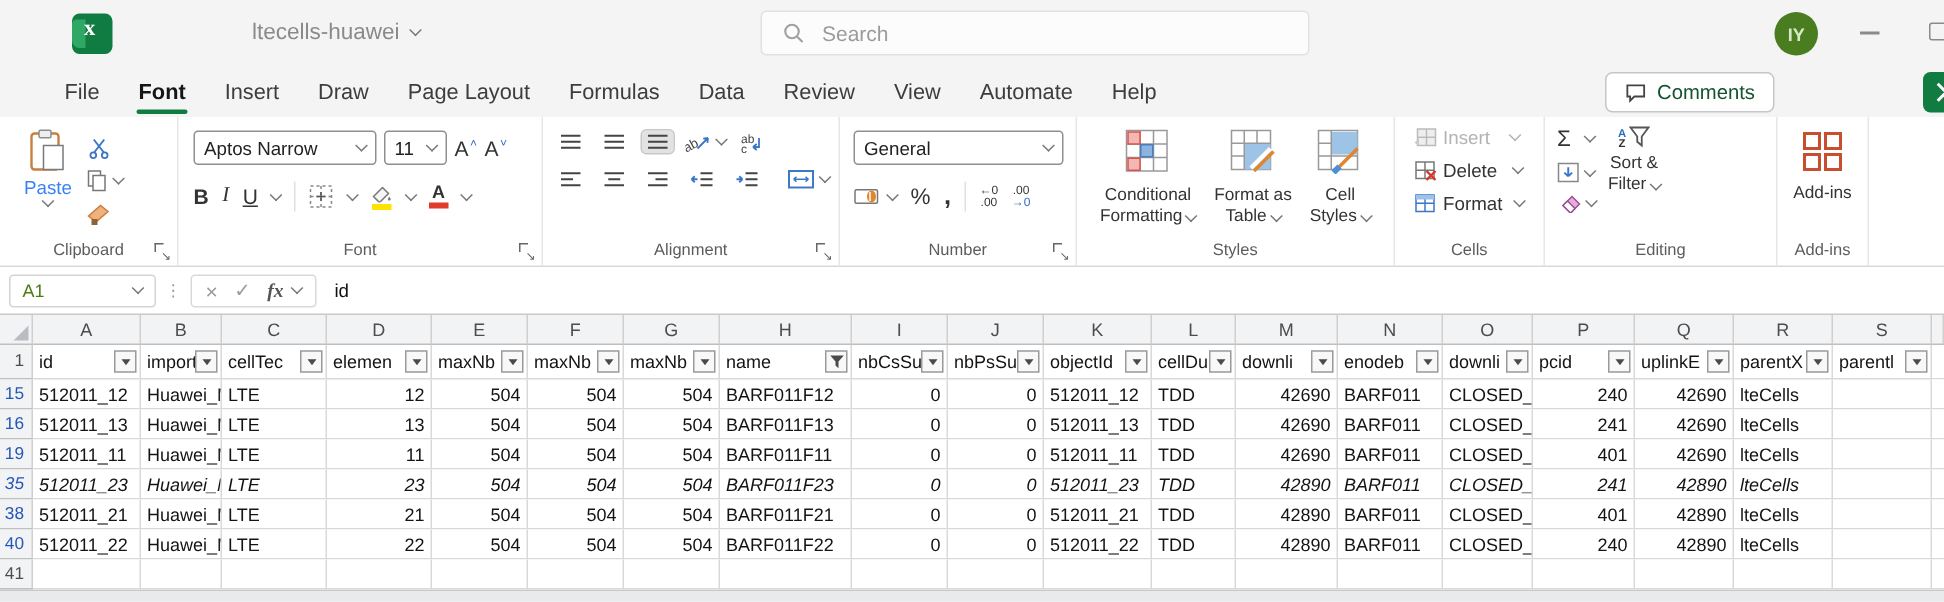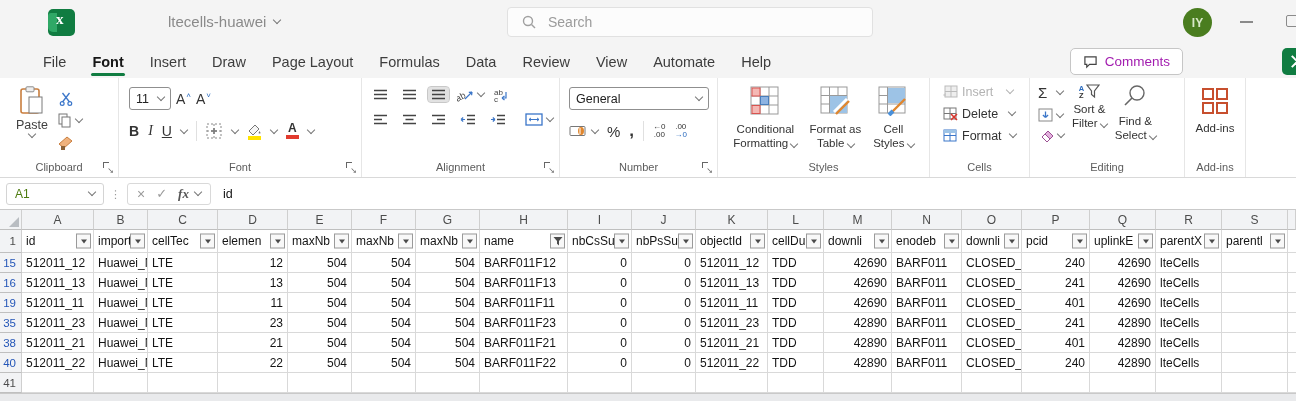--- a/index.html
+++ b/index.html
@@ -16,36 +16,36 @@
   .searchbox{position:absolute;left:507px;top:7px;width:366px;height:30px;background:#fcfcfc;border:1px solid #e1e1e1;border-radius:4px;display:flex;align-items:center;padding-left:14px;gap:12px;color:#9b9b9b;font-size:14px}
   .avatar{position:absolute;left:1183px;top:8px;width:29px;height:29px;border-radius:50%;background:#4a7d1f;color:#d8e8c8;font-size:12px;font-weight:bold;display:flex;align-items:center;justify-content:center}
   .win-min{position:absolute;left:1240px;top:21px;width:13px;height:2px;background:#8a8a8a}
   .win-max{position:absolute;left:1286px;top:15px;width:12px;height:12px;border:1.4px solid #8a8a8a;border-radius:2px}
   
   .menubar{height:33px;background:#f4f4f4;display:flex;align-items:center;position:relative}
   #tabs{display:flex;align-items:flex-end;padding-left:30px;height:100%}
   .tab{padding:0 13px;font-size:14.5px;color:#3d3d3d;height:100%;display:flex;align-items:center;position:relative;cursor:pointer}
   .tab.active{color:#161616;font-weight:bold}
   .tab.active::after{content:"";position:absolute;left:12px;right:12px;bottom:2px;height:3px;background:#107C41;border-radius:2px}
-  .comments-btn{position:absolute;right:113px;top:3px;height:27px;border:1px solid #c6c6c6;border-radius:5px;background:#fff;display:flex;align-items:center;gap:7px;padding:0 12px;font-size:13.5px;color:#a21caf}
+  .comments-btn{position:absolute;right:113px;top:3px;height:27px;border:1px solid #c6c6c6;border-radius:5px;background:#fff;display:flex;align-items:center;gap:7px;padding:0 12px;font-size:13.5px;color:#14532d}
   .share-btn{position:absolute;right:-10px;top:3px;width:24px;height:27px;background:#107C41;border-radius:5px}
   .share-btn::after{content:"";position:absolute;left:6px;top:9px;width:7px;height:7px;border-top:2px solid #fff;border-right:2px solid #fff;transform:rotate(45deg)}
   
   .ribbon{height:100px;background:#fff;border-bottom:1px solid #d9d9d9;display:flex;position:relative}
   .group{position:relative;height:100%;border-right:1px solid #e6e6e6;flex:none}
   .group-label{position:absolute;bottom:4px;left:0;right:0;text-align:center;font-size:11px;color:#5c5c5c}
   .launcher{position:absolute;bottom:5px;right:5px;width:10px;height:10px}
   .launcher::before{content:"";position:absolute;left:0;top:0;width:5px;height:5px;border-left:1.3px solid #666;border-top:1.3px solid #666}
   .launcher::after{content:"↘";position:absolute;right:-1px;bottom:-3px;font-size:8px;color:#666}
   .rowbtn{display:flex;align-items:center;gap:4px;font-size:12.5px;color:#333}
   .icon16{width:17px;height:17px;display:inline-flex;align-items:center;justify-content:center}
   
   .g-clip{width:119px}
   .g-clip .g-body{display:flex;padding:8px 0 0 16px;gap:10px}
-  .paste-btn{display:flex;flex-direction:column;align-items:center;gap:2px;font-size:12.5px;color:#404040}
+  .paste-btn{display:flex;flex-direction:column;align-items:center;gap:2px;font-size:12.5px;color:#3b82f6}
   .clip-small{display:flex;flex-direction:column;gap:6px;padding-top:4px}
   
   .g-font{width:243px;padding:9px 8px 0 10px}
   .fontrow1{display:flex;align-items:center;gap:5px}
   .selbox{border:1px solid #8f8f8f;border-radius:3px;height:23px;display:flex;align-items:center;justify-content:space-between;padding:0 6px;font-size:12.5px;color:#222;background:#fff}
   .fname{width:122px}.fsize{width:42px}
   .fbig{font-size:14px;color:#333;display:flex;align-items:flex-start;gap:1px;font-weight:500}
   .fbig sup{font-size:8px;color:#2b6cbf;line-height:8px;margin-top:1px}
   .fontrow2{display:flex;align-items:center;gap:9px;margin-top:11px;font-size:14px;color:#333}
   .b{font-weight:bold}.i{font-style:italic;font-family:"Liberation Serif",serif}.u{text-decoration:underline}
@@ -185,20 +185,24 @@
               </svg>
           </span>
         </div>
       </div>
       <div class="group-label">Clipboard</div>
       <span class="launcher"></span>
     </div>
 
     <div class="group g-font">
       <div class="fontrow1">
+        <div class="selbox fname">
+          <span>Aptos Narrow</span>
+            <i class="chv"></i>
+        </div>
         <div class="selbox fsize">
           <span>11</span>
             <i class="chv"></i>
         </div>
         <span class="fbig">
             <span>A</span>
             <sup>˄</sup>
           </span>
         <span class="fbig">
             <span>A</span>
@@ -435,28 +439,20 @@
               <span style="color:#2b6cbf">A</span>
               <span>Z</span>
             </span>
           <svg width="14" height="15" viewBox="0 0 14 15">
               <path d="M1 1 H13 L8.5 7 V13 L5.5 10.5 V7 Z" fill="none" stroke="#555" stroke-width="1.2"></path>
             </svg>
         </span>
         <span>Sort &amp;</span>
         <span><span>Filter</span> <i class="chv"></i></span>
       </div>
-      <div class="bigbtn">
-        <span class="ic"><svg width="24" height="24" viewBox="0 0 24 24">
-              <circle cx="14" cy="9" r="7" fill="none" stroke="#666" stroke-width="1.4"></circle>
-              <path d="M9 14 L2 21" stroke="#666" stroke-width="1.6"></path>
-            </svg></span>
-        <span>Find &amp;</span>
-        <span><span>Select</span> <i class="chv"></i></span>
-      </div>
       <div class="group-label">Editing</div>
     </div>
 
     <div class="group g-add">
       <div class="bigbtn">
         <span class="ic"><svg width="28" height="28" viewBox="0 0 28 28">
               <rect x="2" y="2" width="10" height="10" fill="none" stroke="#c74f2e" stroke-width="2"></rect>
               <rect x="16" y="2" width="10" height="10" fill="none" stroke="#c74f2e" stroke-width="2"></rect>
               <rect x="2" y="16" width="10" height="10" fill="none" stroke="#c74f2e" stroke-width="2"></rect>
               <rect x="16" y="16" width="10" height="10" fill="none" stroke="#c74f2e" stroke-width="2"></rect>
@@ -689,21 +685,21 @@
         <div class="gcell">TDD</div>
         <div class="gcell num">42690</div>
         <div class="gcell">BARF011</div>
         <div class="gcell">CLOSED_LO</div>
         <div class="gcell num">401</div>
         <div class="gcell num">42690</div>
         <div class="gcell">lteCells</div>
         <div class="gcell"></div>
         <div class="gcell"></div>
       </div>
-      <div class="grow" style="grid-template-columns: 22px 72px 54px 70px 70px 64px 64px 64px 88px 64px 64px 72px 56px 68px 70px 60px 68px 66px 66px 66px 1fr; height: 20px;">
+      <div class="grow" style="grid-template-columns: 22px 72px 54px 70px 70px 64px 64px 64px 88px 64px 64px 72px 56px 68px 70px 60px 68px 66px 66px 66px 1fr; height: 20px; font-style: italic;">
         <div class="ghead rnum filtered">35</div>
         <div class="gcell">512011_23</div>
         <div class="gcell">Huawei_M</div>
         <div class="gcell">LTE</div>
         <div class="gcell num">23</div>
         <div class="gcell num">504</div>
         <div class="gcell num">504</div>
         <div class="gcell num">504</div>
         <div class="gcell">BARF011F23</div>
         <div class="gcell num">0</div>

